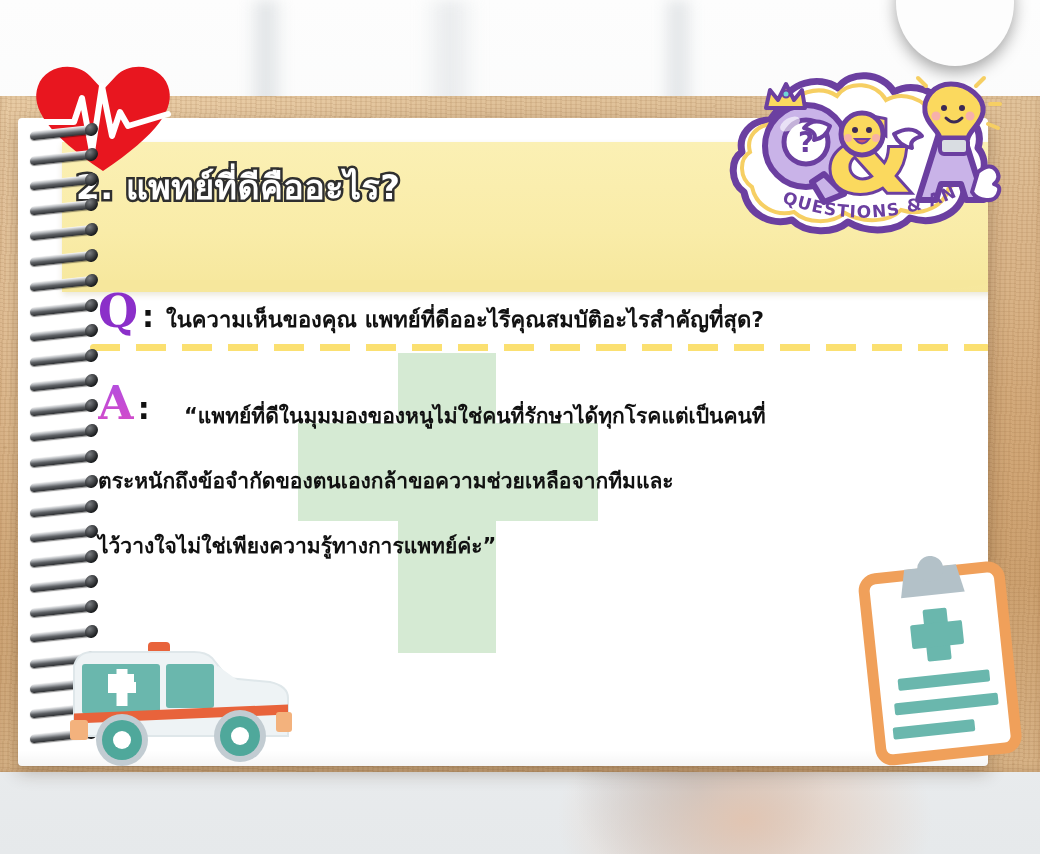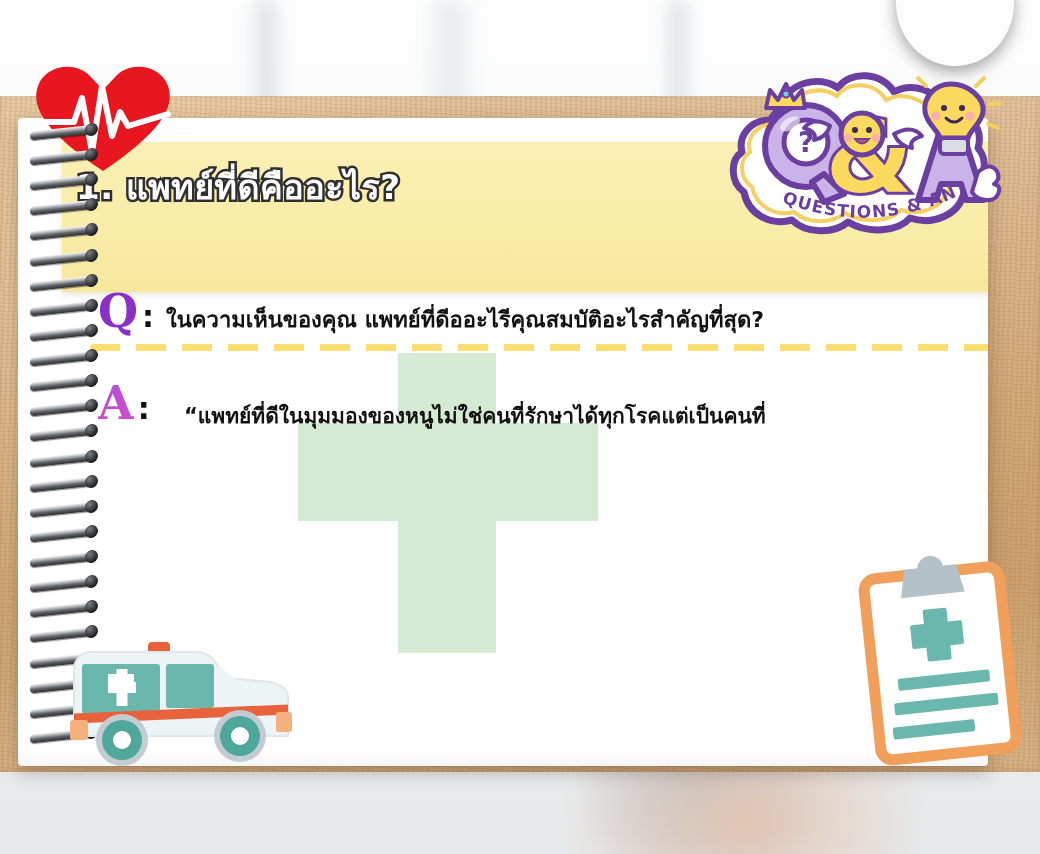--- a/index.html
+++ b/index.html
@@ -788,37 +788,39 @@
   </div>
 
 <div id="card">
 
   <div id="cross-watermark">
     <div class="bar v"></div>
     <div class="bar h"></div>
   </div>
 
   <div id="title-banner"></div>
-  <div id="title-text">1. แพทย์ที่ดีคืออะไร?</div>
+  <div id="title-text">2. แพทย์ที่ดีคืออะไร?</div>
 
   <div id="q-row">
     <span id="q-letter">Q</span>
     <span id="q-colon">:</span>
     <span id="q-text">ในความเห็นของคุณ แพทย์ที่ดีออะไรีคุณสมบัติอะไรสำคัญที่สุด?</span>
   </div>
 
   <div id="divider"></div>
 
   <div id="a-row">
     <span id="a-letter">A</span>
     <span id="a-colon">:</span>
   </div>
 
   <div id="answer-lines">
     <div class="ln">“แพทย์ที่ดีในมุมมองของหนูไม่ใช่คนที่รักษาได้ทุกโรคแต่เป็นคนที่</div>
+    <div class="ln">ตระหนักถึงข้อจำกัดของตนเองกล้าขอความช่วยเหลือจากทีมและ</div>
+    <div class="ln">ไว้วางใจไม่ใช่เพียงความรู้ทางการแพทย์ค่ะ”</div>
   </div>
 </div>
 
 <div id="spiral">
     <div class="ring" style="top: 0px;"></div>
     <div class="ring" style="top: 25.12px;"></div>
     <div class="ring" style="top: 50.24px;"></div>
     <div class="ring" style="top: 75.36px;"></div>
     <div class="ring" style="top: 100.48px;"></div>
     <div class="ring" style="top: 125.6px;"></div>

